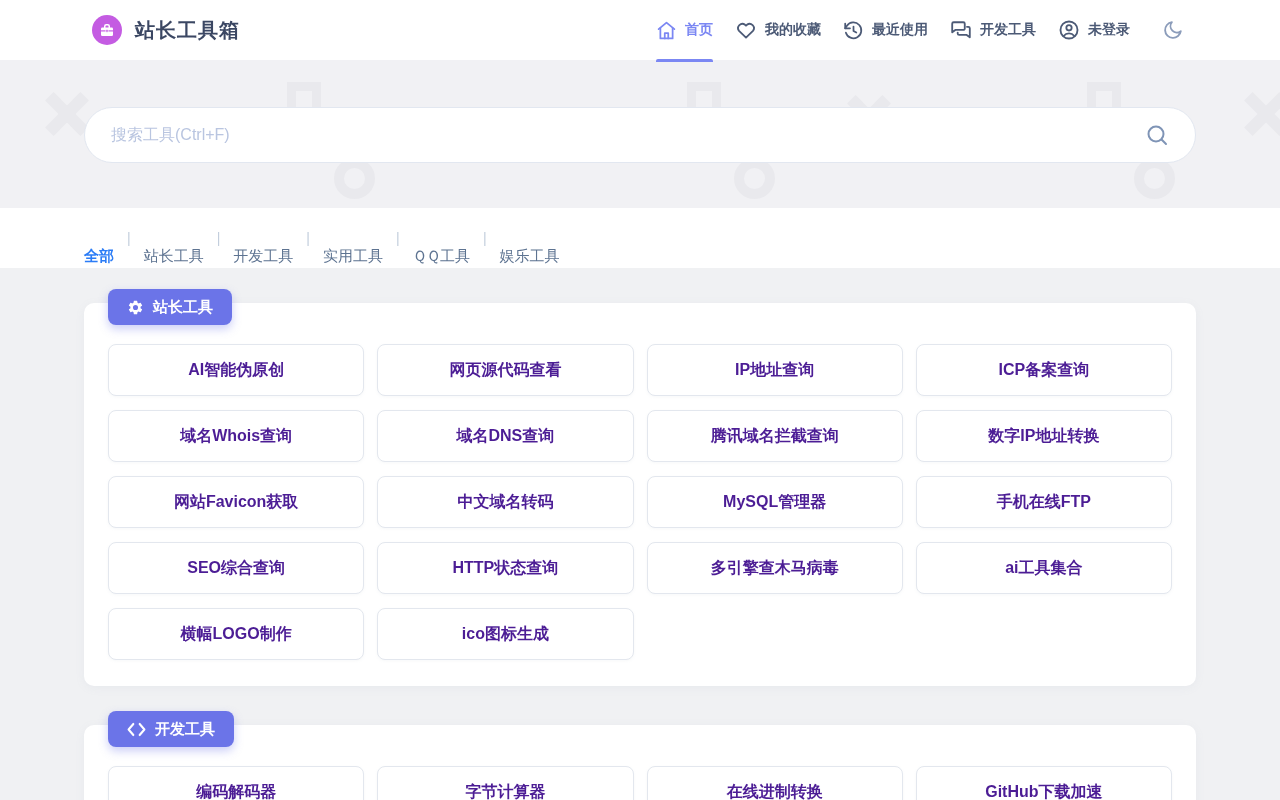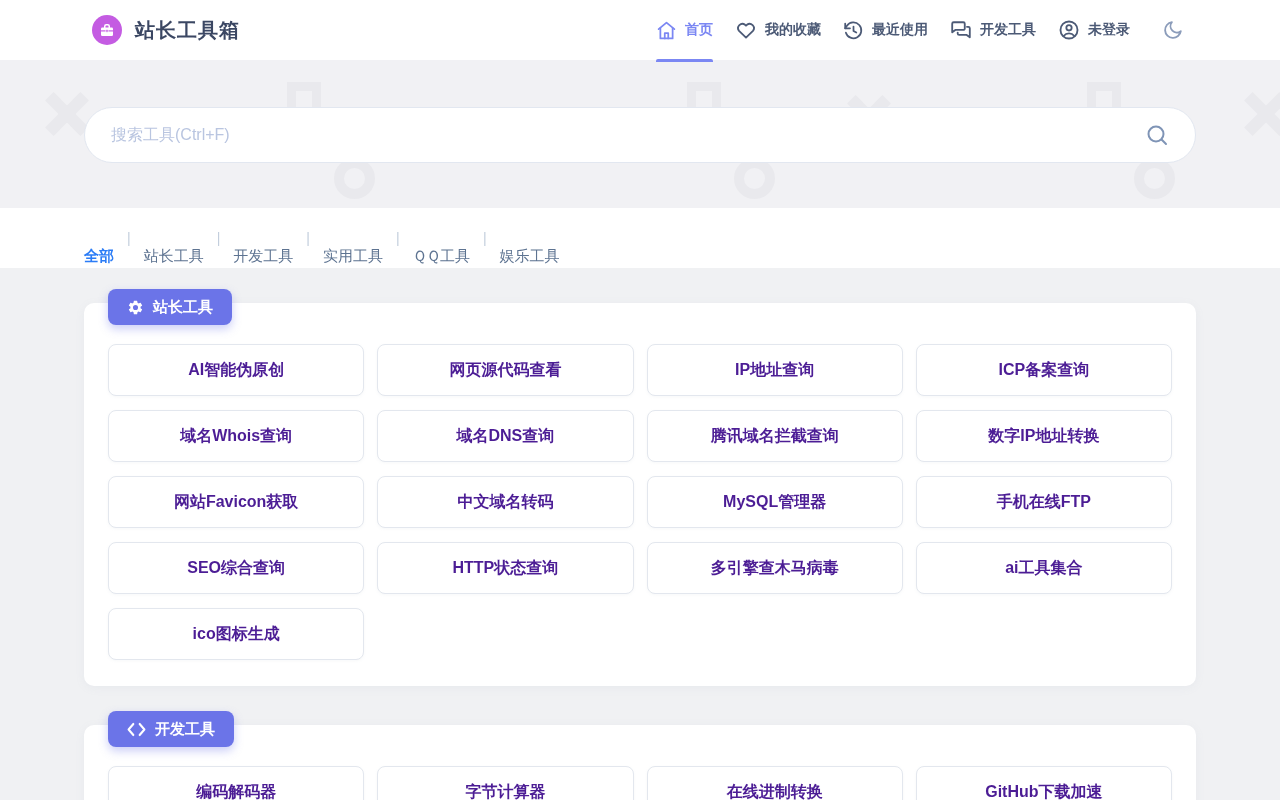--- a/index.html
+++ b/index.html
@@ -212,20 +212,21 @@
           <div class="tool-btn">腾讯域名拦截查询</div>
           <div class="tool-btn">数字IP地址转换</div>
           <div class="tool-btn">网站Favicon获取</div>
           <div class="tool-btn">中文域名转码</div>
           <div class="tool-btn">MySQL管理器</div>
           <div class="tool-btn">手机在线FTP</div>
           <div class="tool-btn">SEO综合查询</div>
           <div class="tool-btn">HTTP状态查询</div>
           <div class="tool-btn">多引擎查木马病毒</div>
           <div class="tool-btn">ai工具集合</div>
+          <div class="tool-btn">横幅LOGO制作</div>
           <div class="tool-btn">ico图标生成</div>
         </div>
       </div>
     </div>
     <div class="section section-2">
       <div class="badge">
         <span style="display:flex;">
           <svg width="19" height="15" viewBox="0 0 24 18" fill="none" stroke="#fff" stroke-width="2.6" stroke-linecap="round" stroke-linejoin="round">
             <polyline points="8 2 2 9 8 16"></polyline>
             <polyline points="16 2 22 9 16 16"></polyline>

